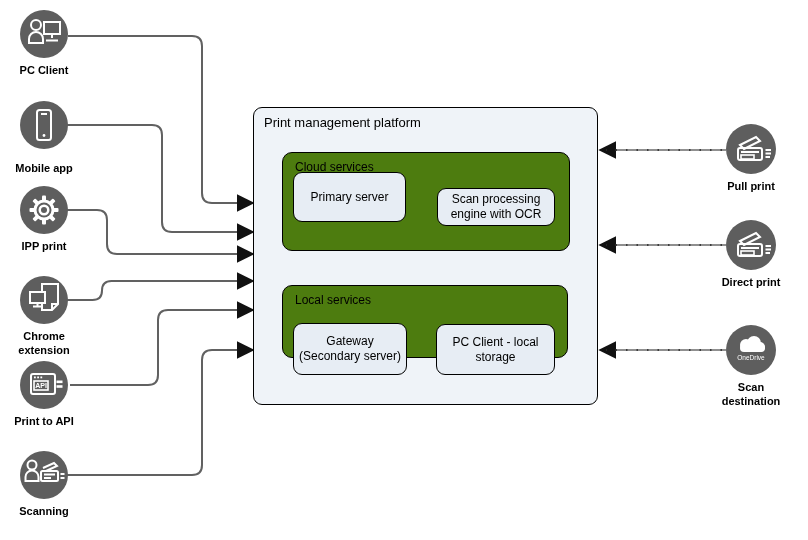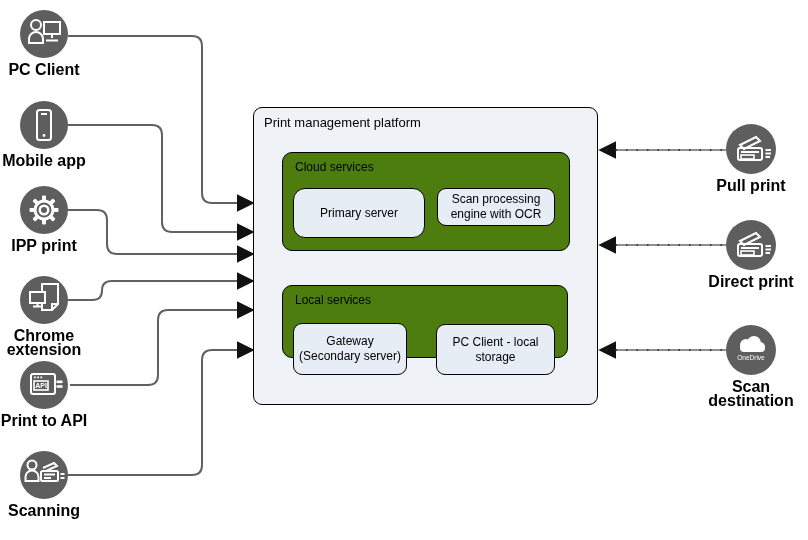--- a/index.html
+++ b/index.html
@@ -10,21 +10,21 @@
     background:#eff3f8;border:1px solid #000;border-radius:9px;box-sizing:border-box;}
   .ptitle{position:absolute;left:10px;top:7px;font-size:13px;font-weight:normal;}
   .group{position:absolute;background:#4d7c0f;border:1px solid #000;border-radius:10px;box-sizing:border-box;}
   .gtitle{position:absolute;left:12px;top:7px;font-size:12px;}
   .leaf{position:absolute;background:#e7edf4;border:1px solid #000;border-radius:9px;box-sizing:border-box;
     display:flex;align-items:center;justify-content:center;text-align:center;
     font-size:12px;line-height:15px;padding:3px;}
   .node{position:absolute;width:88px;display:flex;flex-direction:column;align-items:center;}
   .circle{width:48px;height:48px;border-radius:50%;background:#5e5e5e;display:flex;align-items:center;justify-content:center;}
   .circle.big{width:50px;height:50px;}
-  .nlabel{margin-top:5px;font-size:16px;font-weight:bold;text-align:center;line-height:14px;}
+  .nlabel{margin-top:5px;font-size:11px;font-weight:bold;text-align:center;line-height:14px;}
 </style>
 </head>
 <body>
 
 <div id="canvas">
 
   <svg class="wires" width="808" height="540" viewBox="0 0 808 540">
     <defs>
       <marker id="ah" viewBox="0 0 10 10" refX="8.5" refY="5" markerWidth="9" markerHeight="9" orient="auto-start-reverse">
         <path d="M0 0 L10 5 L0 10 Z" fill="#111"></path>
@@ -48,21 +48,21 @@
     </g>
   </svg>
 
   <div class="platform">
     <div class="ptitle">Print management platform</div>
   </div>
 
   <div class="group" style="left:282px;top:152px;width:288px;height:99px;">
     <div class="gtitle">Cloud services</div>
   </div>
-  <div class="leaf" style="left:293px;top:188px;width:132px;height:50px;border-radius:12px;">
+  <div class="leaf" style="left:293px;top:172px;width:113px;height:50px;">
     <span>Primary server</span>
   </div>
   <div class="leaf" style="left:437px;top:188px;width:118px;height:38px;">
     <span>Scan processing engine with OCR</span>
   </div>
 
   <div class="group" style="left:282px;top:285px;width:286px;height:73px;">
     <div class="gtitle">Local services</div>
   </div>
   <div class="leaf" style="left:293px;top:323px;width:114px;height:52px;justify-content:center;">
@@ -77,21 +77,21 @@
       <svg width="48" height="48" viewBox="0 0 48 48" fill="none" stroke="#fff" stroke-width="2">
         <circle cx="16" cy="15" r="5"></circle>
         <path d="M9 33 v-4 a7 7 0 0 1 14 0 v4 z"></path>
         <rect x="24" y="12" width="16" height="12"></rect>
         <path d="M32 24 v4 M26 30.5 h12"></path>
       </svg>
     </div>
     <div class="nlabel">PC Client</div>
   </div>
 
-  <div class="node" style="left:0;top:101px;">
+  <div class="node" style="left:0;top:101px;gap:7px;">
     <div class="circle">
       <svg width="48" height="48" viewBox="0 0 48 48" fill="none" stroke="#fff" stroke-width="2">
         <rect x="17" y="9" width="14" height="30" rx="2.5"></rect>
         <path d="M21 13 h6"></path>
         <circle cx="24" cy="34.5" r="1.4" fill="#fff" stroke="none"></circle>
       </svg>
     </div>
     <div class="nlabel">Mobile app</div>
   </div>
 

